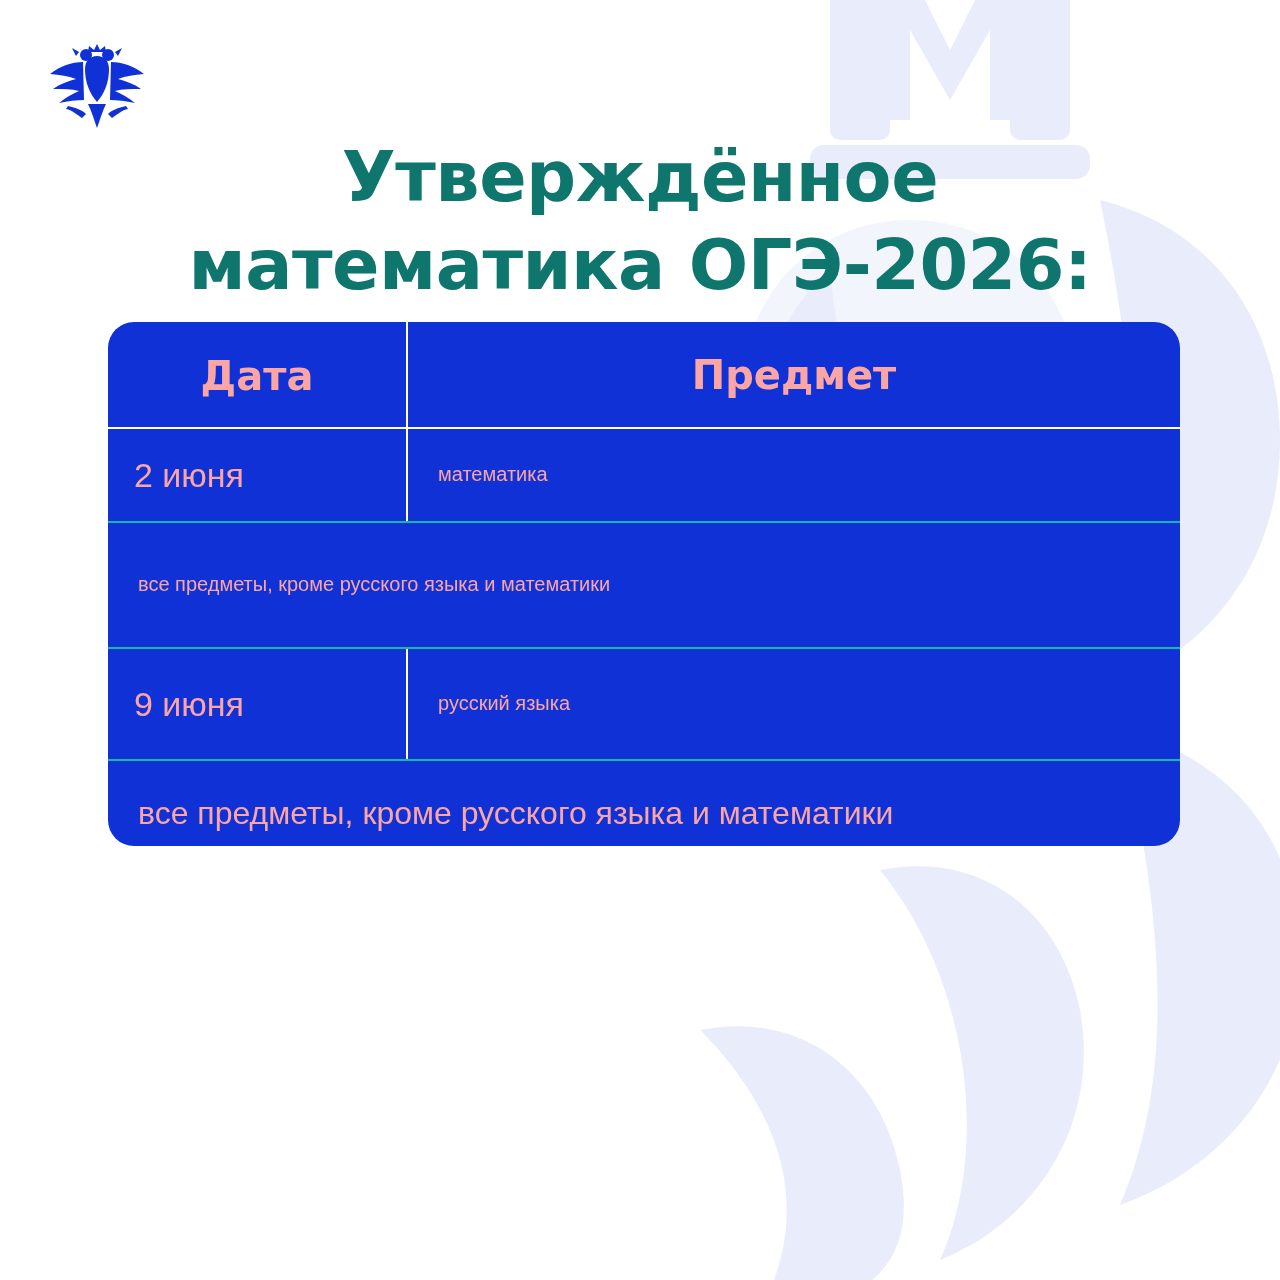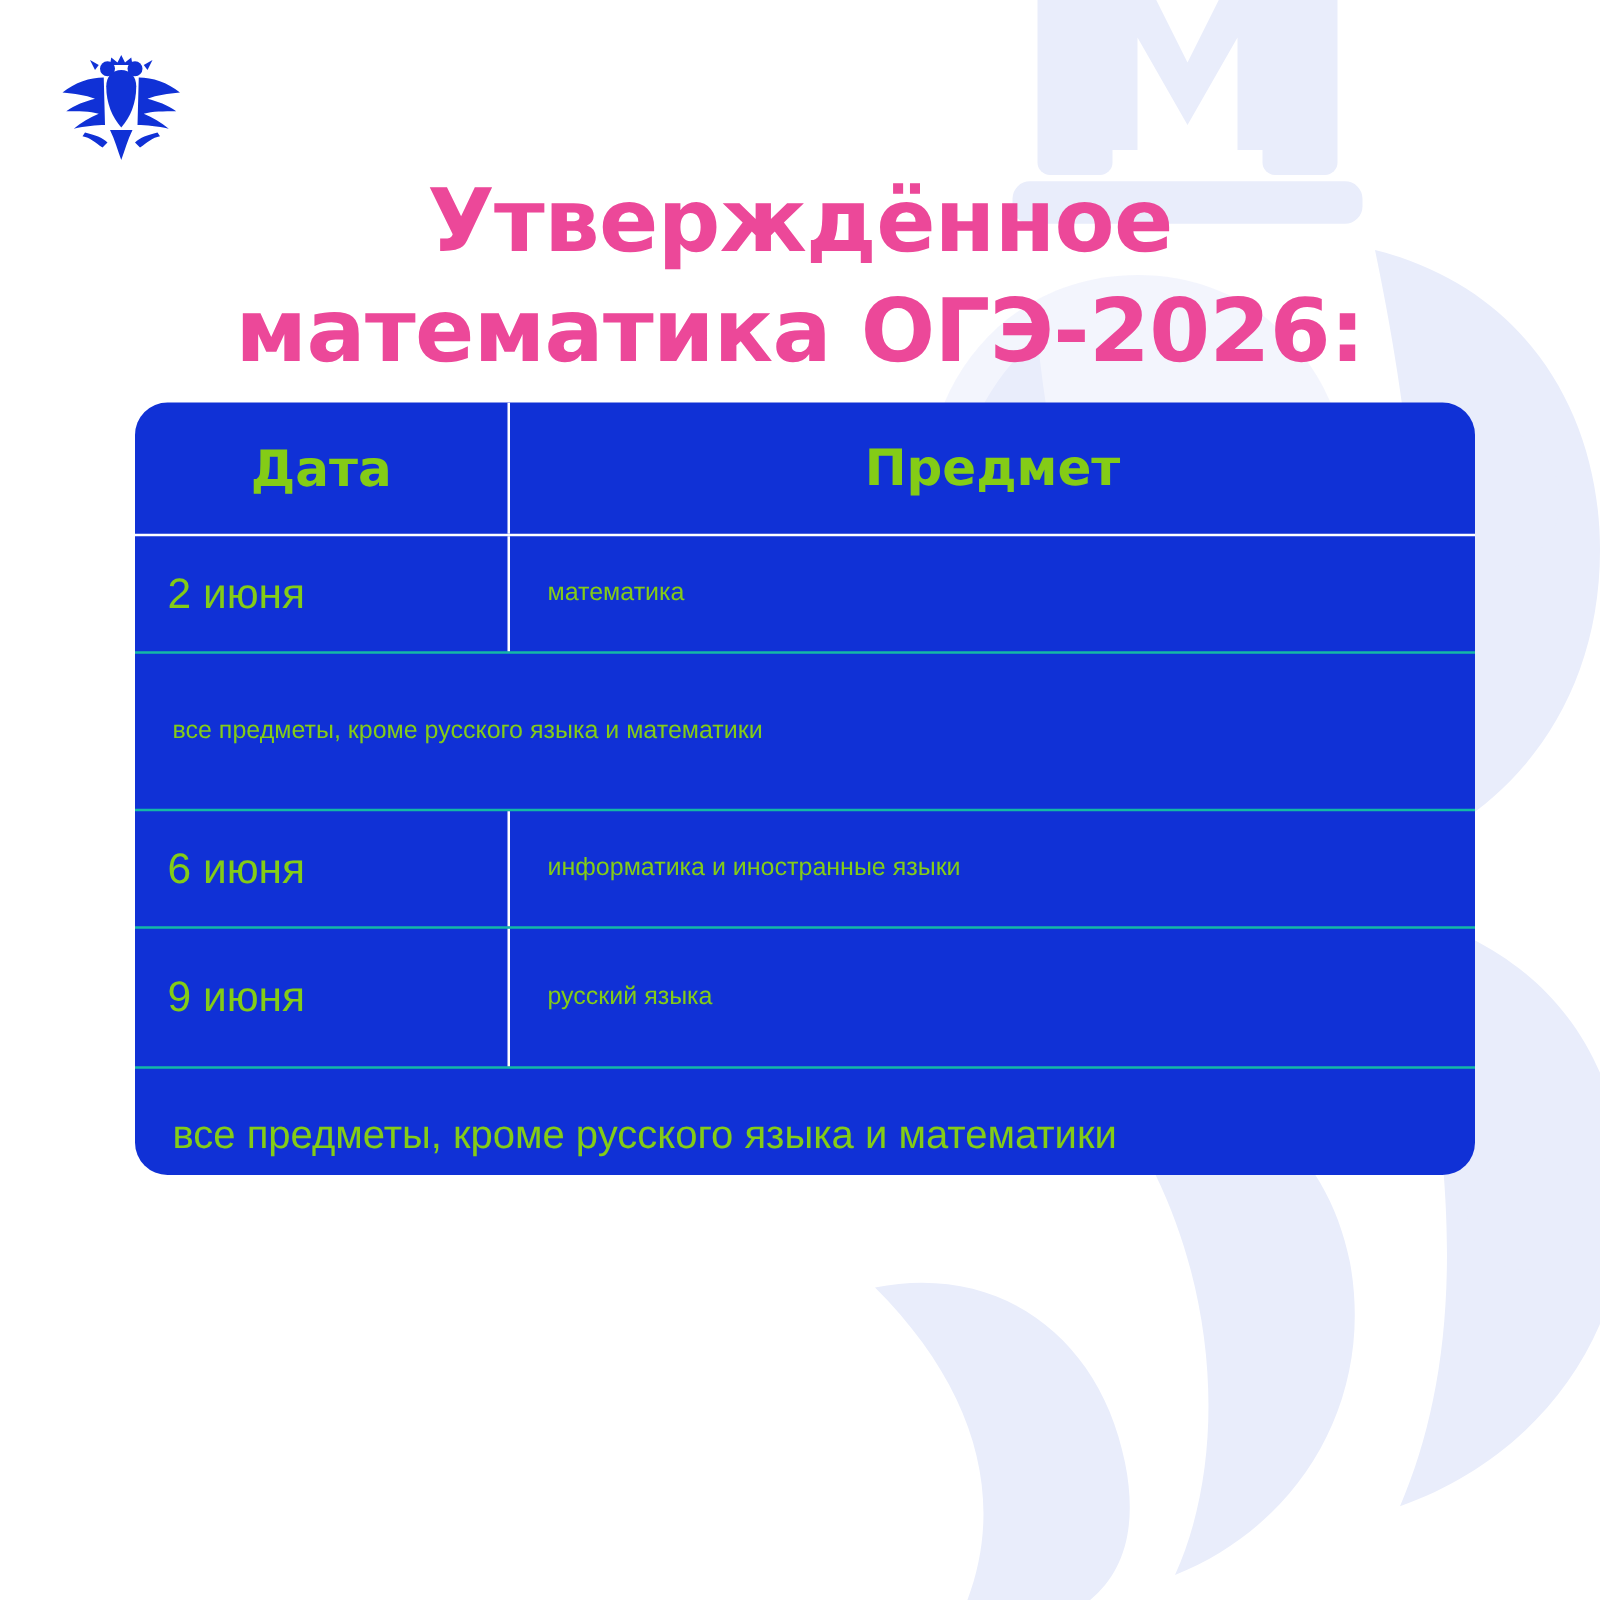--- a/index.html
+++ b/index.html
@@ -45,42 +45,42 @@
   .emblem svg { width: 100%; height: 100%; display: block; }
 
   
   .title {
     position: absolute;
     left: 0;
     top: 86px;
     width: 1280px;
     text-align: center;
     z-index: 3;
-    color: #ec4899;
+    color: #0f766e;
     font-family: "DejaVu Sans", sans-serif;
     font-weight: bold;
     font-size: 70px;
     line-height: 1.26;
     letter-spacing: -0.5px;
     padding: 0 60px;
     box-sizing: border-box;
   }
   .title .line { display: block; white-space: nowrap; }
 
   
   .table-wrap {
     position: absolute;
     left: 108px;
     top: 322px;
     width: 1072px;
     z-index: 3;
     background: #1031d6;
     border-radius: 26px;
     overflow: hidden;
-    color: #84cc16;
+    color: #fca5a5;
   }
   .row {
     display: flex;
     align-items: stretch;
     border-bottom: 2px solid #14b8a6;
   }
   .row:last-child { border-bottom: none; }
 
   .cell-date {
     width: 300px;
@@ -219,24 +219,20 @@
 
   <div class="row r1">
     <div class="cell-date">2 июня</div>
     <div class="cell-subject">математика</div>
   </div>
 
   <div class="row r2">
     <div class="cell-subject">все предметы, кроме русского языка и математики</div>
   </div>
 
-  <div class="row r3">
-    <div class="cell-date">6 июня</div>
-    <div class="cell-subject">информатика и иностранные языки</div>
-  </div>
 
   <div class="row r4">
     <div class="cell-date">9 июня</div>
     <div class="cell-subject">русский языка</div>
   </div>
 
   <div class="row merged">
     <div class="subj-col">
       <span class="inner">все предметы, кроме русского языка и математики</span>
     </div>

